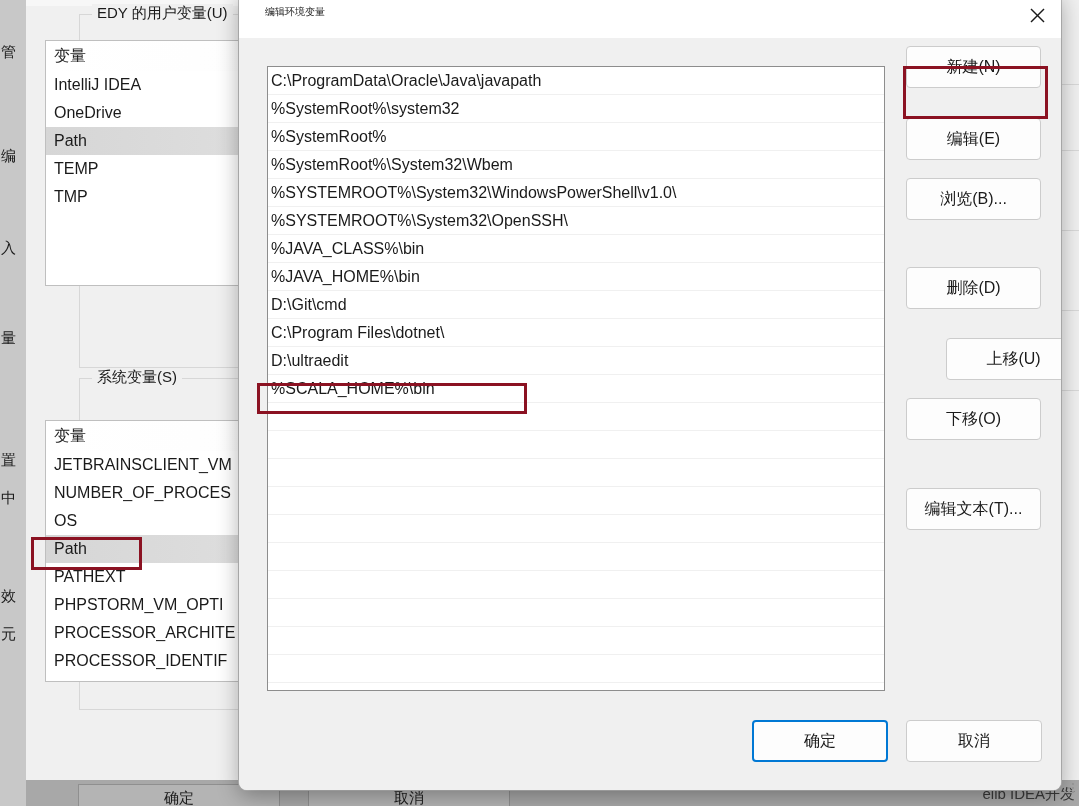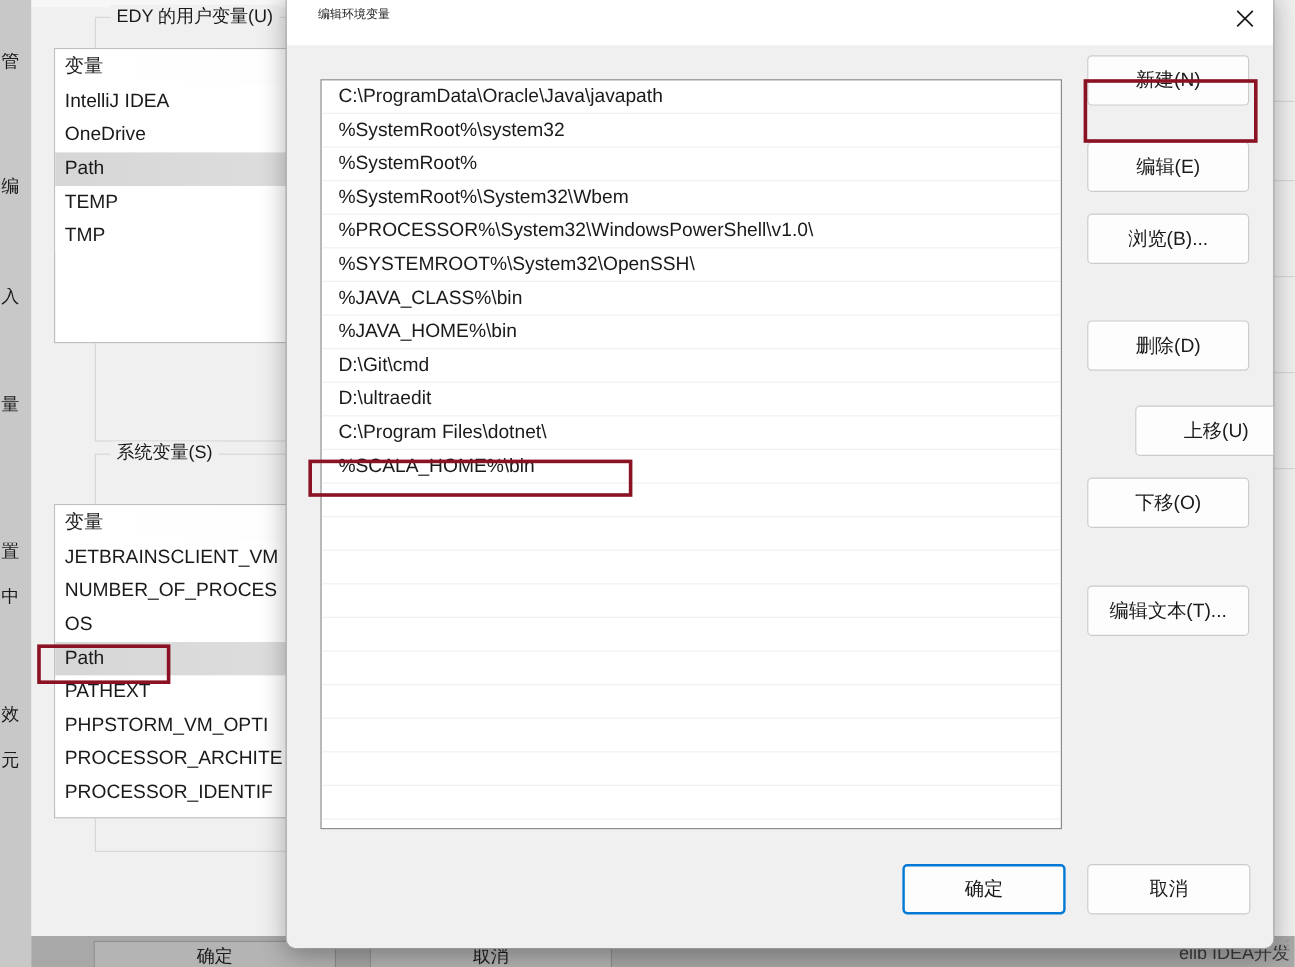--- a/index.html
+++ b/index.html
@@ -134,21 +134,21 @@
     position: absolute;
     left: 28px; top: 28px;
     width: 616px; height: 623px;
     background: #ffffff;
     border: 1px solid #8d8d8d;
     overflow: hidden;
   }
   .path-row {
     position: relative;
     height: 28px; line-height: 28px;
-    padding-left: 14px;
+    padding-left: 3px;
     font-size: 16px; color: #1a1a1a;
     white-space: nowrap;
     border-bottom: 1px solid #f0f0f0;
     box-sizing: border-box;
   }
   .path-row.empty { color: transparent; }
 
   
   .side-btn {
     position: absolute;
@@ -271,27 +271,27 @@
     </div>
   </div>
 
   <div class="body">
 
     <div class="path-list" id="path-list">
         <div class="path-row">C:\ProgramData\Oracle\Java\javapath</div>
         <div class="path-row">%SystemRoot%\system32</div>
         <div class="path-row">%SystemRoot%</div>
         <div class="path-row">%SystemRoot%\System32\Wbem</div>
-        <div class="path-row">%PROCESSOR%\System32\WindowsPowerShell\v1.0\</div>
+        <div class="path-row">%SYSTEMROOT%\System32\WindowsPowerShell\v1.0\</div>
         <div class="path-row">%SYSTEMROOT%\System32\OpenSSH\</div>
         <div class="path-row">%JAVA_CLASS%\bin</div>
         <div class="path-row">%JAVA_HOME%\bin</div>
         <div class="path-row">D:\Git\cmd</div>
+        <div class="path-row">C:\Program Files\dotnet\</div>
         <div class="path-row">D:\ultraedit</div>
-        <div class="path-row">C:\Program Files\dotnet\</div>
         <div class="path-row">%SCALA_HOME%\bin</div>
         <div class="path-row empty">&nbsp;</div>
         <div class="path-row empty">&nbsp;</div>
         <div class="path-row empty">&nbsp;</div>
         <div class="path-row empty">&nbsp;</div>
         <div class="path-row empty">&nbsp;</div>
         <div class="path-row empty">&nbsp;</div>
         <div class="path-row empty">&nbsp;</div>
         <div class="path-row empty">&nbsp;</div>
         <div class="path-row empty">&nbsp;</div>

